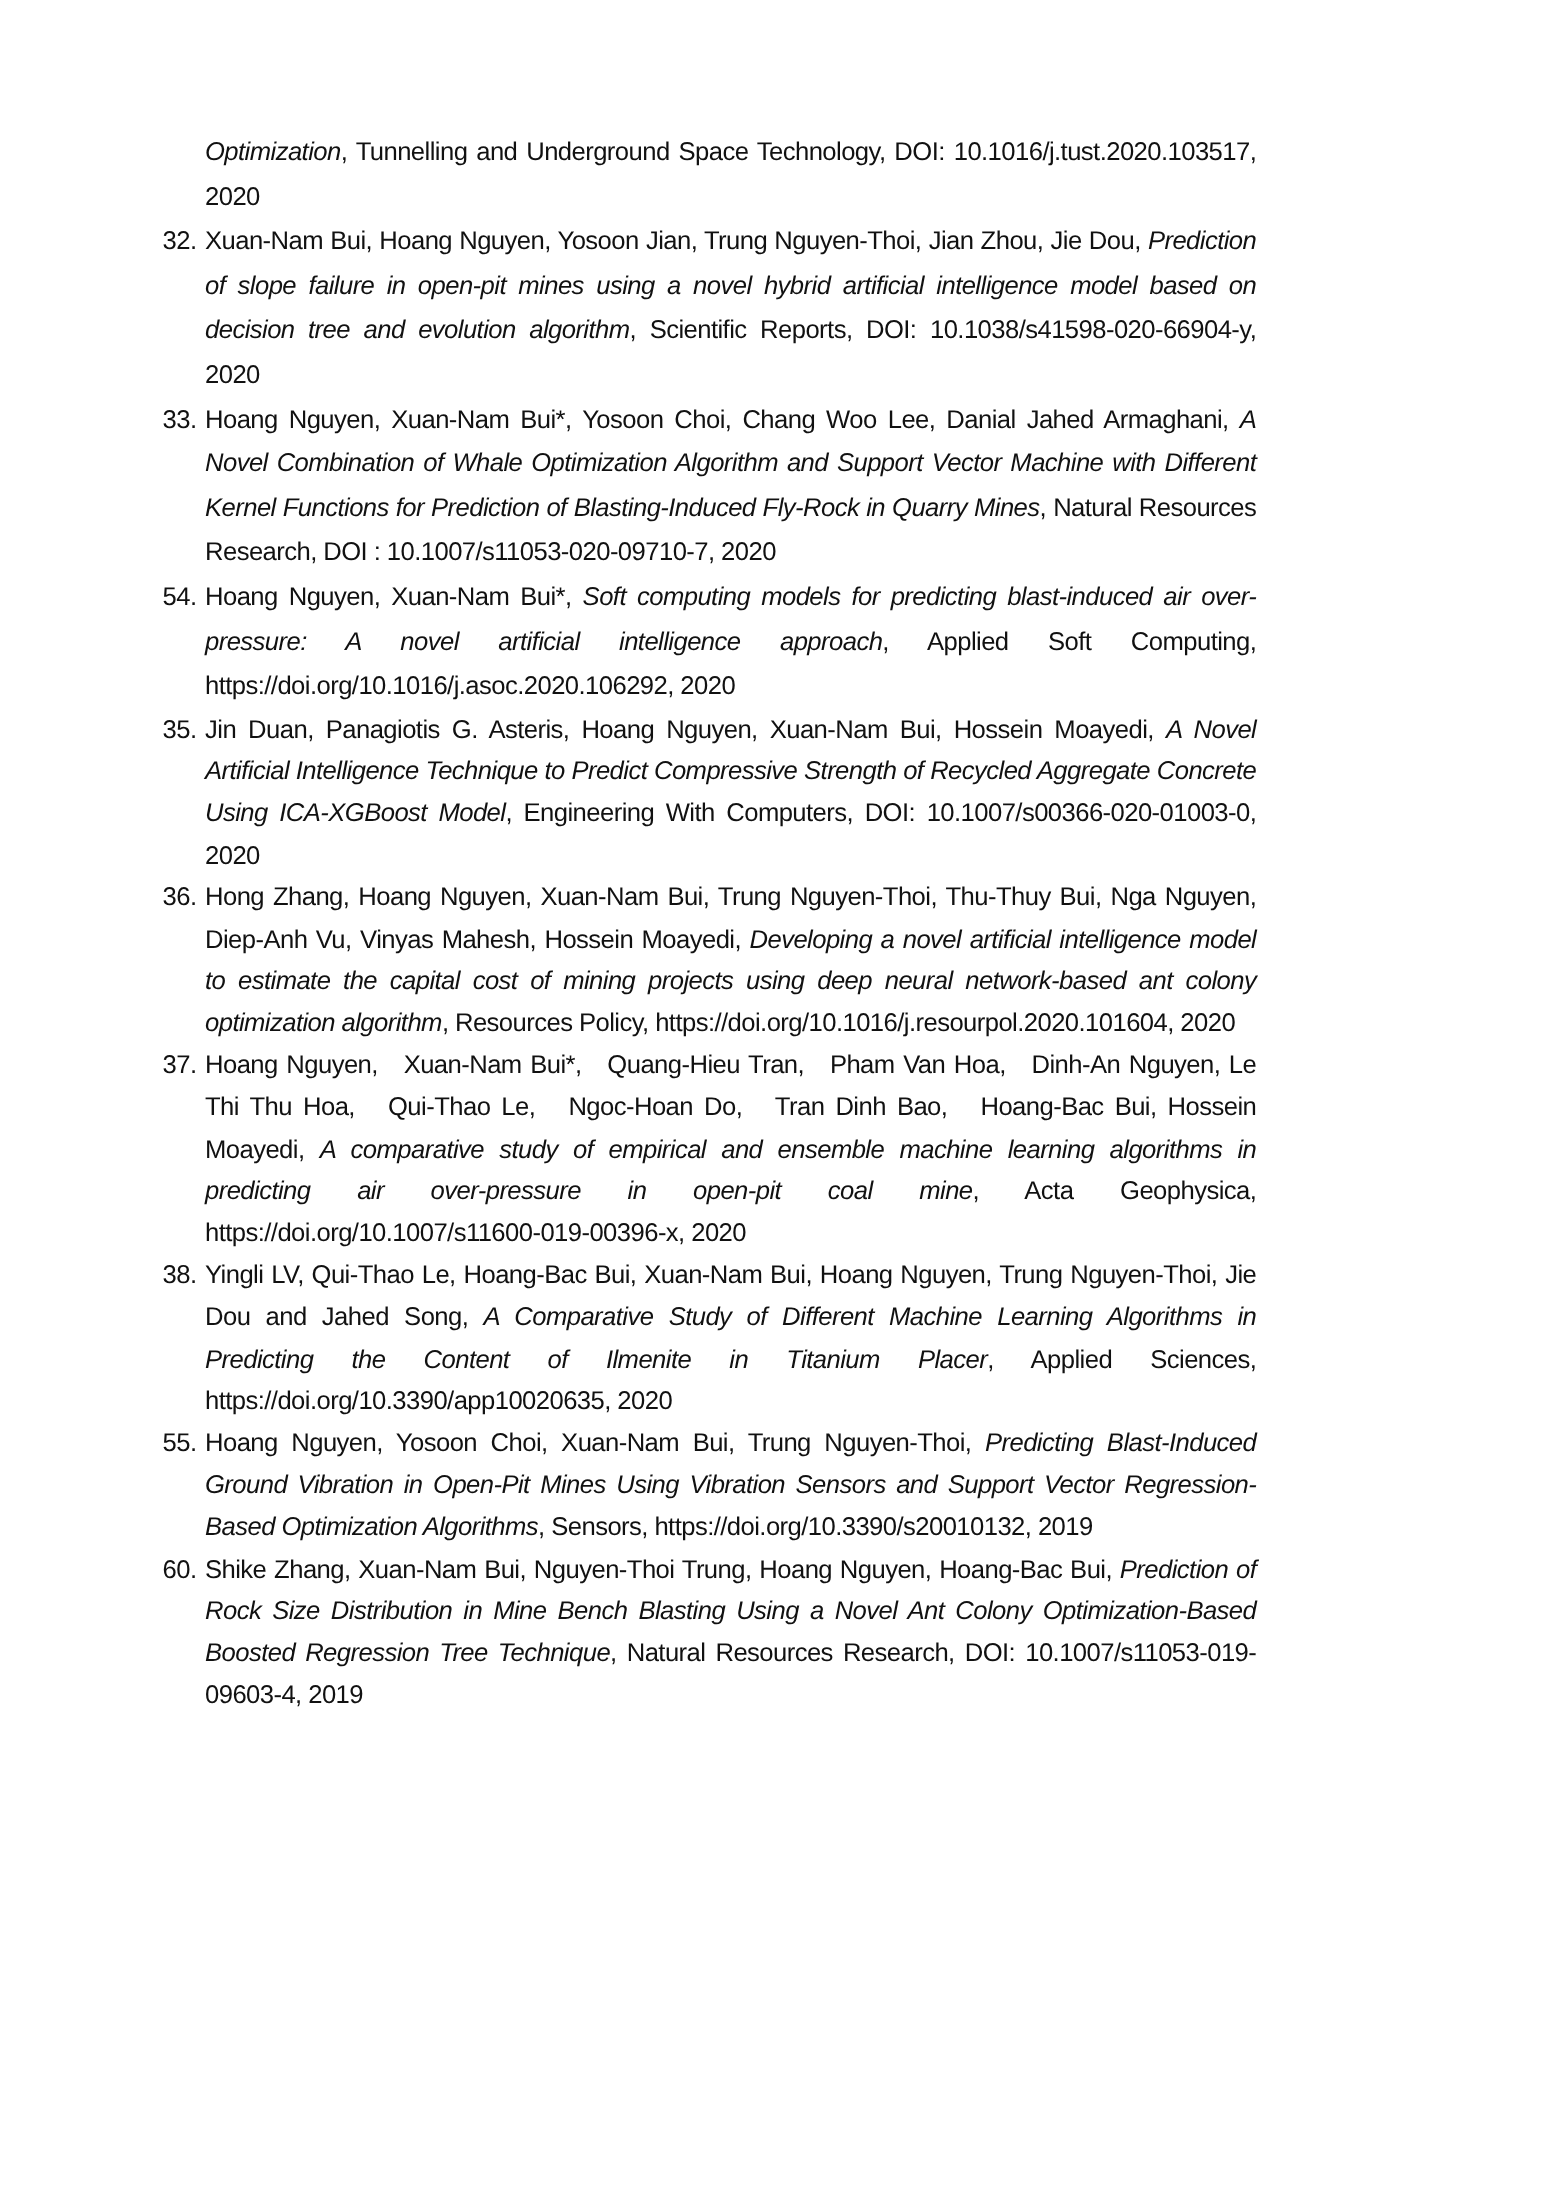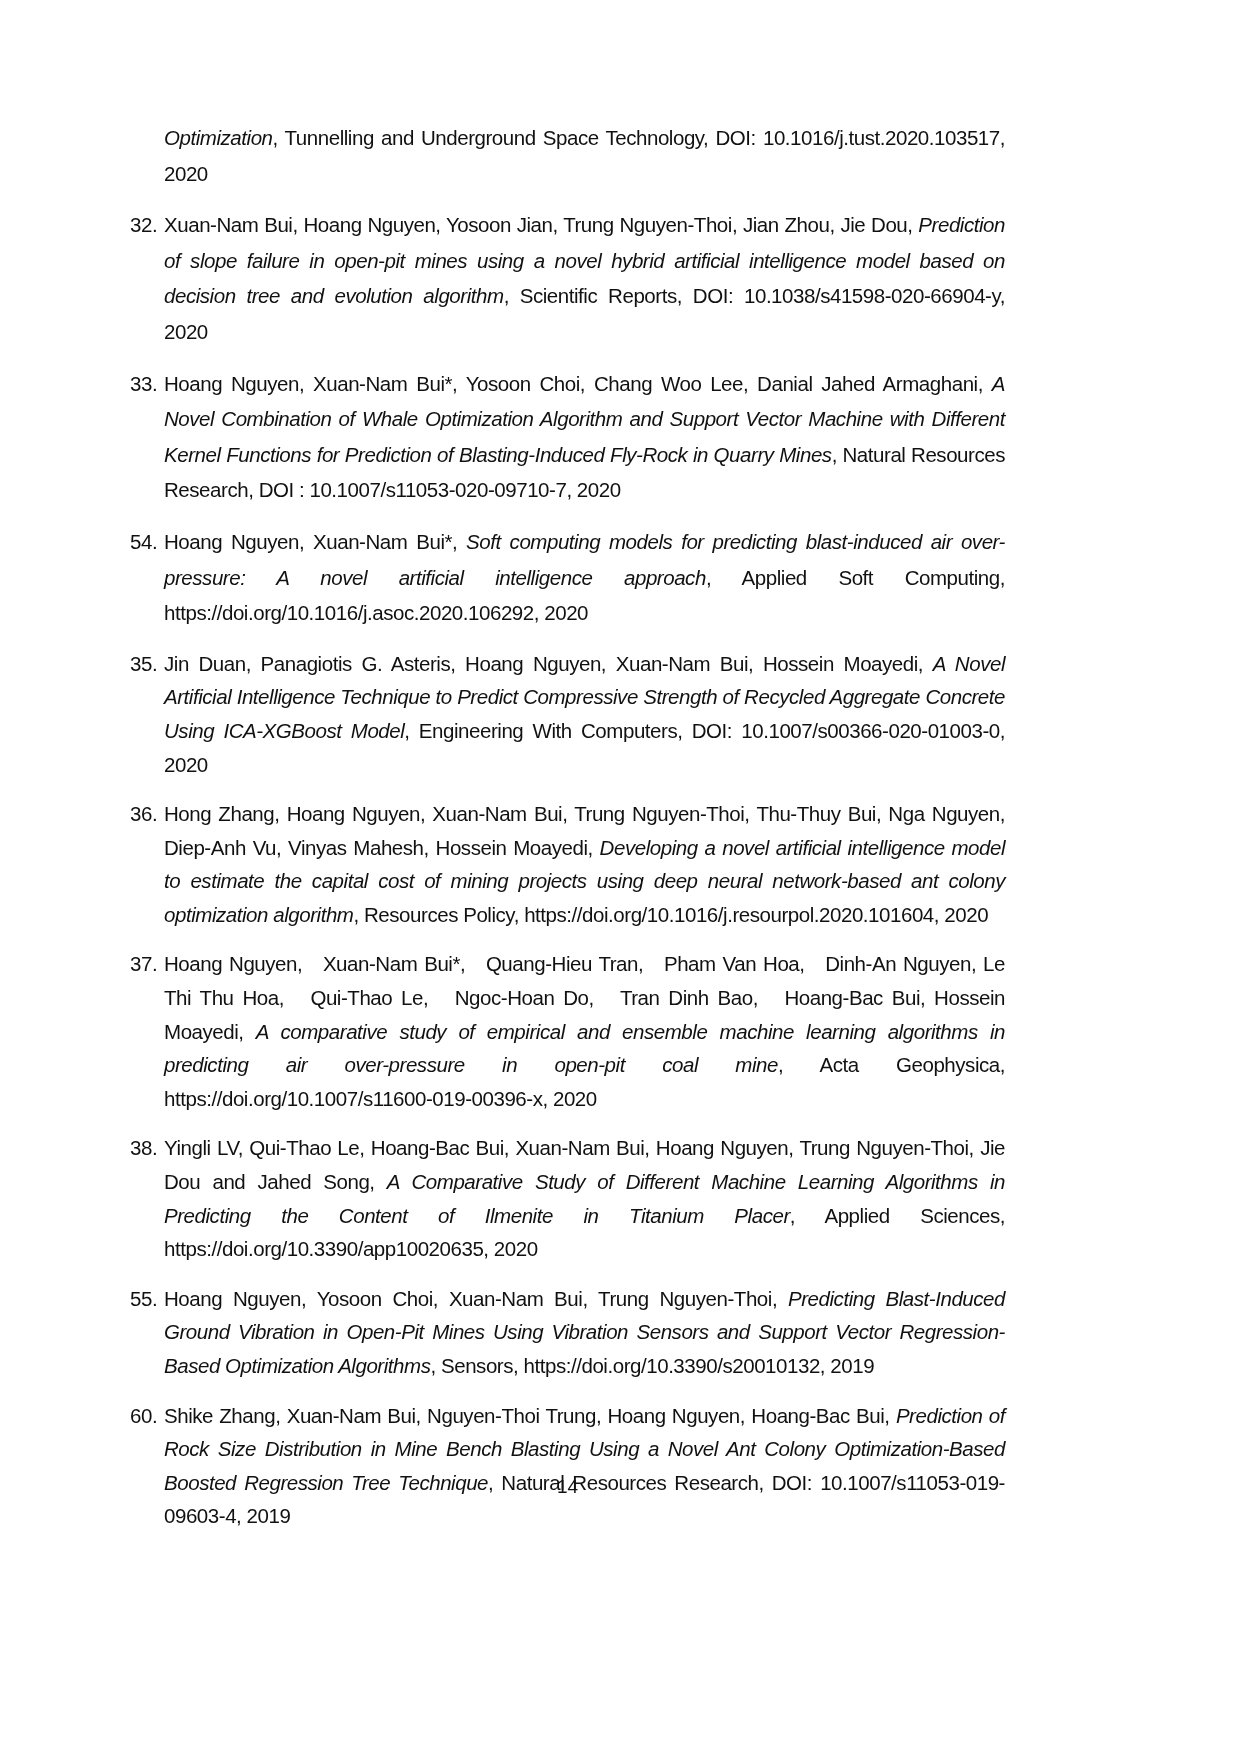--- a/index.html
+++ b/index.html
@@ -1,21 +1,21 @@
 <!DOCTYPE html>
 <html><head>
 <meta charset="utf-8">
 <style>
   html, body { margin: 0; padding: 0; background: #ffffff; }
   body { width: 1241px; height: 1755px; position: relative; overflow: hidden;
          font-family: "Liberation Sans Narrow", "Liberation Sans", sans-serif; color: #111; }
   .page { position: absolute; left: 0; top: 0; width: 1241px; height: 1755px; }
   .refs { position: absolute; left: 130px; top: 104px; width: 875px; }
   .ref { position: relative; padding-left: 34px; font-size: 20.5px; text-align: justify;
-         letter-spacing: -0.45px; word-spacing: 0px; margin-top: 16px; }
+         letter-spacing: -0.45px; word-spacing: 0px; }
   .ref.lh36 { line-height: 35.6px; }
   .ref.lh34 { line-height: 33.6px; }
   .num { position: absolute; left: 0; top: 0; }
   .title { font-style: italic; }
   .cont { padding-left: 34px; }
   .page-number { position: absolute; left: 0; width: 1135px; top: 1476px; text-align: center;
                  font-size: 19px; }
 </style>
 </head>
 <body>
@@ -56,14 +56,13 @@
     <div class="ref lh34">
       <span class="num">55.</span><span>Hoang Nguyen, Yosoon Choi, Xuan-Nam Bui, Trung Nguyen-Thoi, </span><span class="title">Predicting Blast-Induced Ground Vibration in Open-Pit Mines Using Vibration Sensors and Support Vector Regression-Based Optimization Algorithms</span><span>, Sensors, https://doi.org/10.3390/s20010132, 2019</span>
     </div>
 
     <div class="ref lh34">
       <span class="num">60.</span><span>Shike Zhang, Xuan-Nam Bui, Nguyen-Thoi Trung, Hoang Nguyen, Hoang-Bac Bui, </span><span class="title">Prediction of Rock Size Distribution in Mine Bench Blasting Using a Novel Ant Colony Optimization-Based Boosted Regression Tree Technique</span><span>, Natural Resources Research, DOI: 10.1007/s11053-019-09603-4, 2019</span>
     </div>
 
   </div>
 
-  <div class="page-number">14</div>
 </div>
 
 </body></html>

